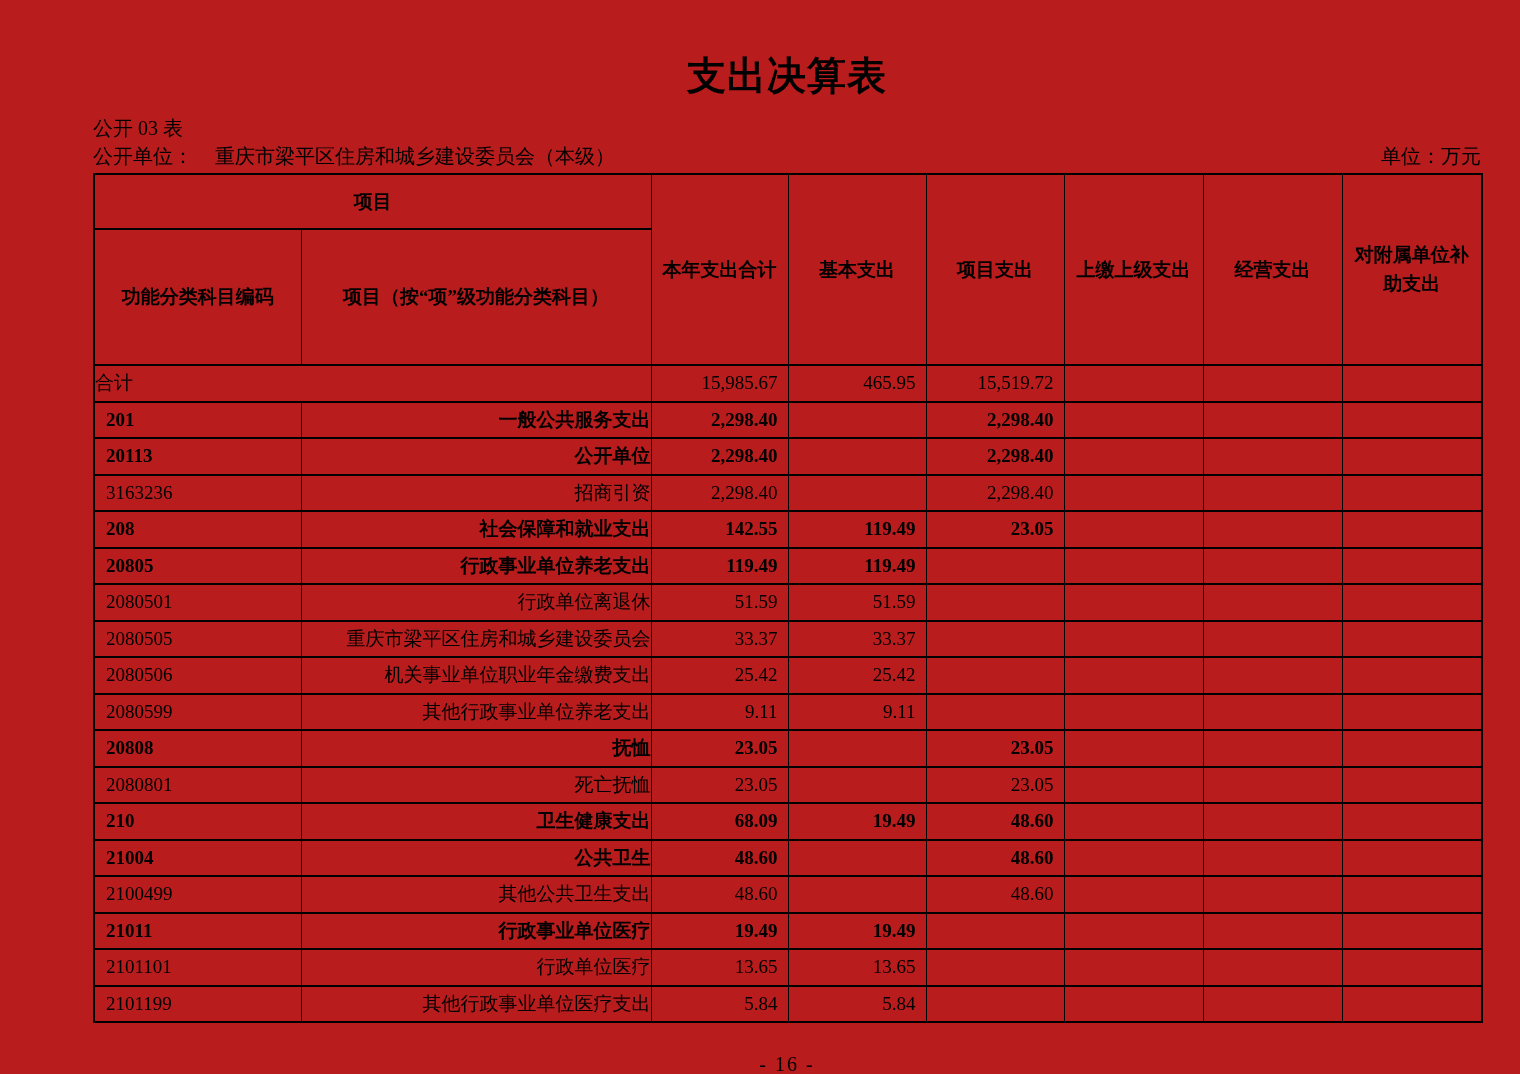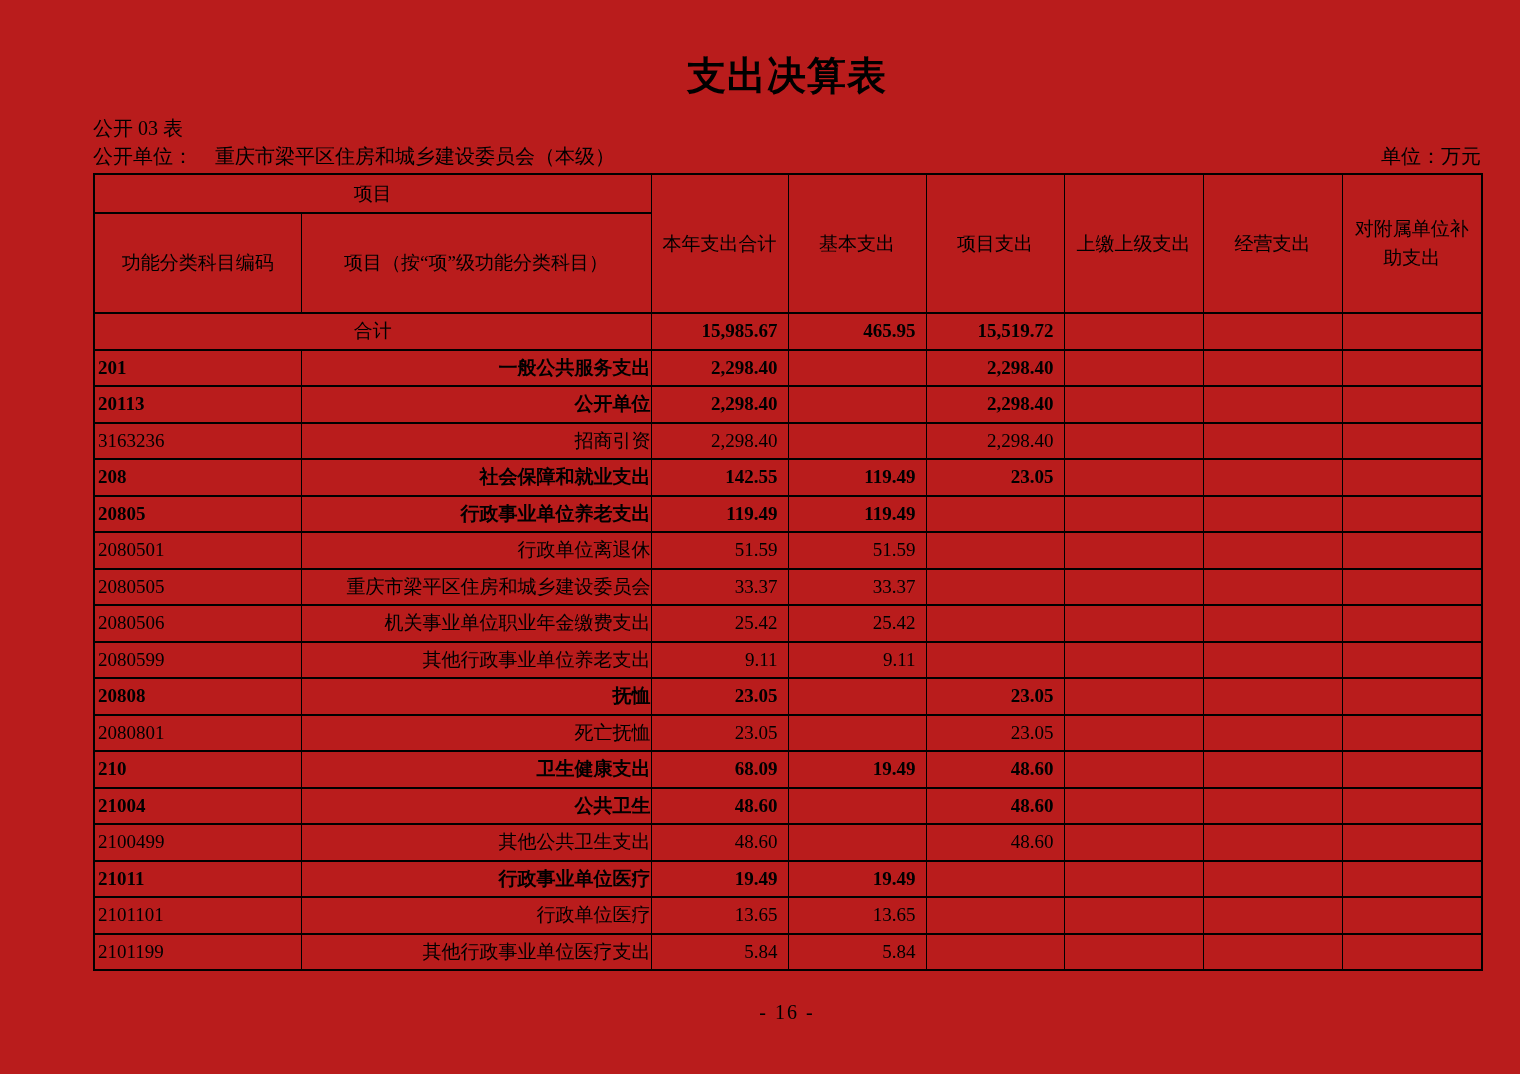--- a/index.html
+++ b/index.html
@@ -48,33 +48,34 @@
     border:1px solid #000;
     border-top-width:2px;
     border-bottom-width:2px;
     font-size:19px;
     font-weight:normal;
     overflow:hidden;
   }
   table.fin th {
     text-align:center;
     vertical-align:middle;
-    padding:4px 8px;
+    padding:12px 8px;
     line-height:1.55;
+    font-weight:bold;
   }
   thead tr.h1 th { height:36px; }
-  thead tr.h2 th { height:100px;margin-top:11px; }
+  thead tr.h2 th { height:136px;margin-top:11px; }
 
   tbody td { height:36.5px; vertical-align:middle; }
-  td.code  { text-align:left;  padding-left:3px;  white-space:nowrap; }
+  td.code  { text-align:left;  padding-left:11px;  white-space:nowrap; }
   td.name  { text-align:right;  padding-left:4px;  white-space:nowrap; }
   td.num   { text-align:right; padding-right:10px; white-space:nowrap; }
-  td.total-label { text-align:center; font-weight:normal; }
+  td.total-label { font-weight:normal; }
   tr.bold td { font-weight:bold; }
-  tr.total-row td.num { font-weight:bold;margin-top:31px; }
+  tr.total-row td.num { font-weight:normal;margin-top:31px; }
 
   .page-number {
     text-align:center;
     font-size:20px;
     margin-top:30px;
     letter-spacing:2px;
   }
 </style>
 </head>
 <body>

